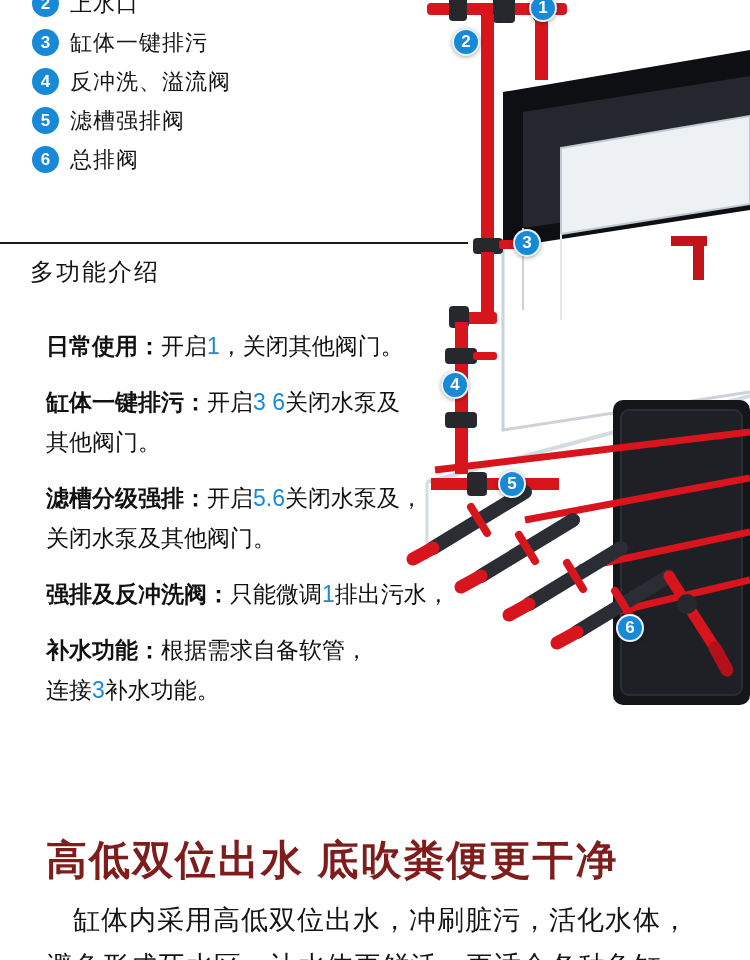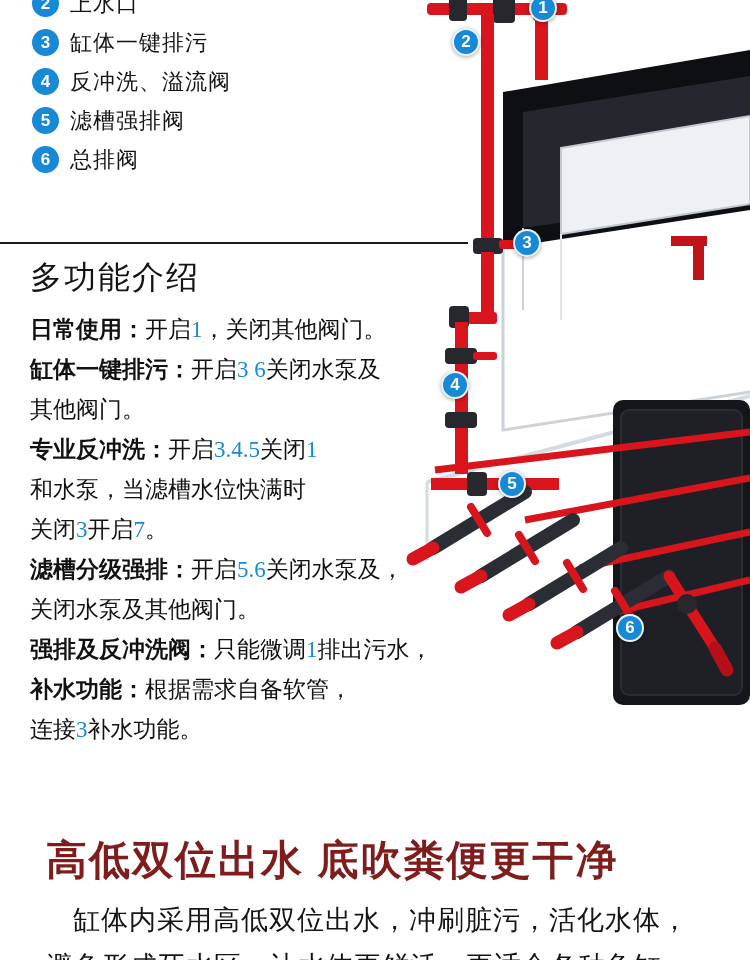--- a/index.html
+++ b/index.html
@@ -11,23 +11,23 @@
   .legend-row{display:flex;align-items:center;height:39px;gap:11px;}
   .badge{width:27px;height:27px;border-radius:50%;background:#1789d6;color:#fff;
          display:flex;align-items:center;justify-content:center;
          font-size:17px;font-weight:bold;flex:0 0 auto;}
   .legend-label{font-size:22px;color:#141414;letter-spacing:1px;white-space:nowrap;}
 
   
   .divider{position:absolute;left:0;top:242px;width:468px;height:2px;background:#191919;}
 
   
-  .intro-title{position:absolute;left:30px;top:256px;font-size:32px;color:#141414;letter-spacing:2px;}
+  .intro-title{position:absolute;left:30px;top:256px;font-size:24px;color:#141414;letter-spacing:2px;}
   .intro-body{position:absolute;left:30px;top:310px;width:452px;font-size:23px;line-height:40px;color:#111;}
-  .intro-body p{margin:0;font-family:Liberation Serif, serif;}
+  .intro-body p{margin:16px;}
   .intro-body .b{font-weight:bold;}
   .intro-body .blue{color:#1789d6;}
 
   
   .image-area{position:absolute;left:375px;top:0;width:375px;height:745px;}
   .img-badge{position:absolute;width:28px;height:28px;border-radius:50%;background:#1789d6;color:#fff;
              display:flex;align-items:center;justify-content:center;font-size:17px;font-weight:bold;
              border:2px solid rgba(255,255,255,.9);box-sizing:border-box;
              box-shadow:0 1px 4px rgba(0,0,0,.35);}
   .img-badge.b1{left:154px;top:-6px;}
@@ -71,21 +71,20 @@
     </div>
   </div>
 
   <div class="divider"></div>
 
   <div class="intro-title">多功能介绍</div>
 
   <div class="intro-body">
     <p><span class="b">日常使用：</span><span>开启</span><span class="blue">1</span><span>，关闭其他阀门。</span></p>
     <p><span class="b">缸体一键排污：</span><span>开启</span><span class="blue">3 6</span><span>关闭水泵及</span><br><span>其他阀门。</span></p>
-    <p><span class="b">专业反冲洗：</span><span>开启</span><span class="blue">3.4.5</span><span>关闭</span><span class="blue">1</span><br><span>和水泵，当滤槽水位快满时</span><br><span>关闭</span><span class="blue">3</span><span>开启</span><span class="blue">7</span><span>。</span></p>
     <p><span class="b">滤槽分级强排：</span><span>开启</span><span class="blue">5.6</span><span>关闭水泵及，</span><br><span>关闭水泵及其他阀门。</span></p>
     <p><span class="b">强排及反冲洗阀：</span><span>只能微调</span><span class="blue">1</span><span>排出污水，</span><br></p>
     <p><span class="b">补水功能：</span><span>根据需求自备软管，</span><br><span>连接</span><span class="blue">3</span><span>补水功能。</span></p>
   </div>
 
   <div class="image-area">
     <svg width="375" height="745" viewBox="0 0 375 745">
 
       <g>
         <polygon points="128,92 375,50 375,210 128,248" fill="#0e0f13"></polygon>

